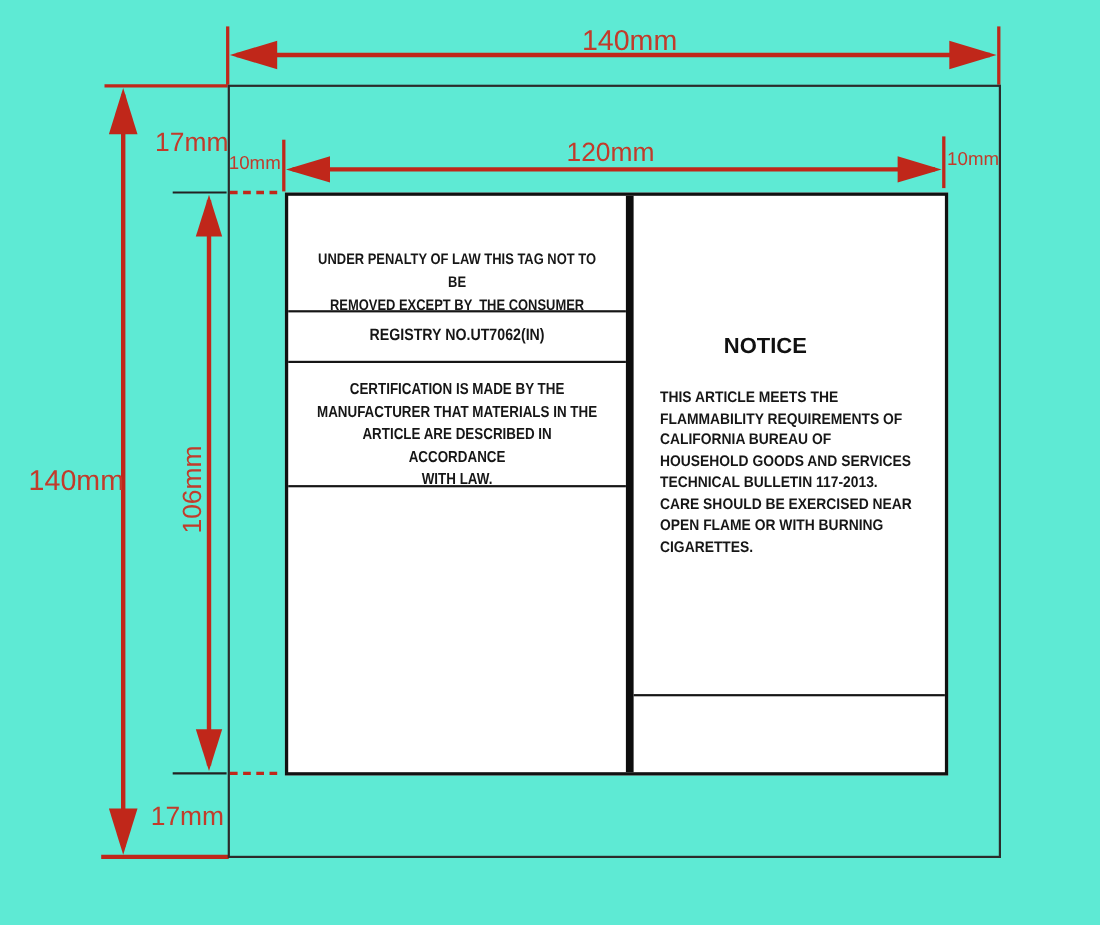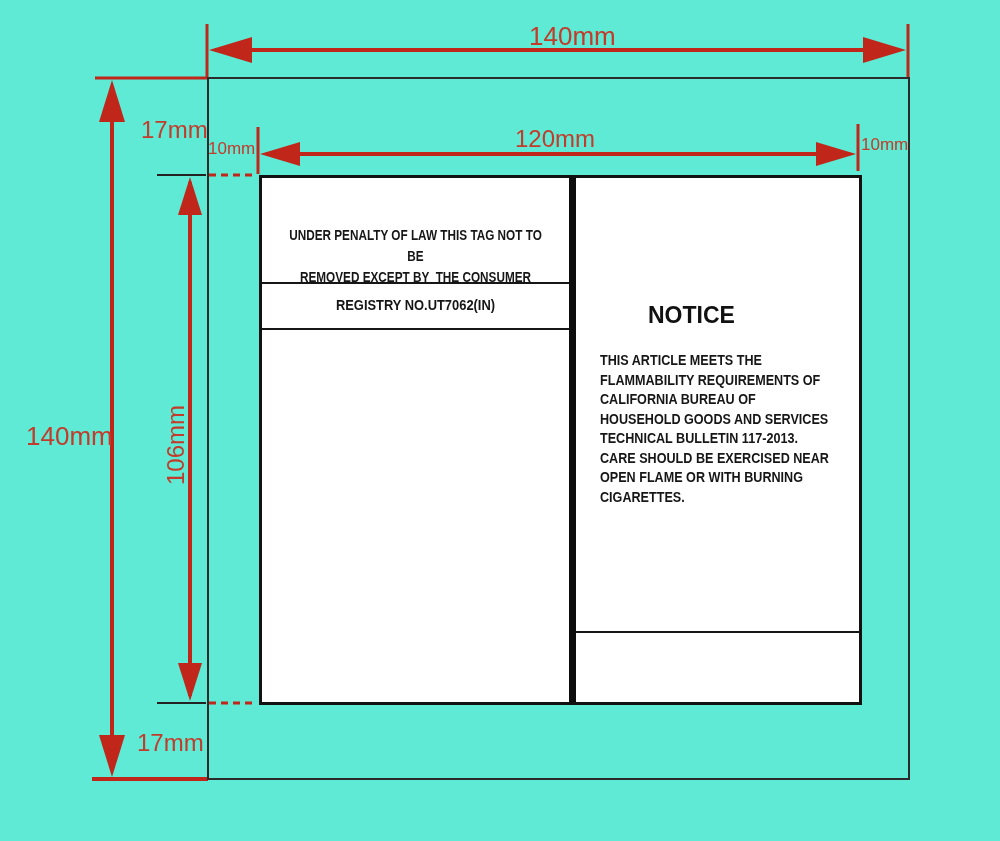--- a/index.html
+++ b/index.html
@@ -64,21 +64,21 @@
   .s3 .ln{font-size:15px;}
   .s4 .ln{font-size:14.5px;line-height:20.5px;}
   .made-title{font-size:17px;line-height:18px;}
   .made-co{font-size:15px;margin-top:9px;}
   .made-addr{font-size:13.5px;font-weight:normal;margin-top:5px;}
   .date-line{font-size:15px;text-align:left;padding-left:16px;}
   .origin-line{font-size:15px;margin-top:9px;}
 
   .notice-title{
     display:block;text-align:left;padding-left:72px;margin-top:122px;
-    font-size:23px;font-weight:bold;line-height:30px;color:#111;
+    font-size:20px;font-weight:bold;line-height:30px;color:#111;margin-left:10px;
   }
   .notice-para{margin-top:21px;padding-left:24px;}
   .notice-para .ln{
     text-align:left;font-size:14px;font-weight:bold;line-height:19.5px;color:#161616;
   }
 </style>
 </head>
 <body>
 
 <div class="canvas">
@@ -131,20 +131,26 @@
         <div class="sec s1 bb">
           <span class="ln b cx2">UNDER PENALTY OF LAW THIS TAG NOT TO BE</span>
           <span class="ln b cx2 pre">REMOVED EXCEPT BY  THE CONSUMER</span>
         </div>
 
 
         <div class="sec s3 bb">
           <span class="ln b cx">REGISTRY NO.UT7062(IN)</span>
         </div>
 
+        <div class="sec s4 bb">
+          <span class="ln b cx2">CERTIFICATION IS MADE BY THE</span>
+          <span class="ln b cx2">MANUFACTURER THAT MATERIALS IN THE</span>
+          <span class="ln b cx2">ARTICLE ARE DESCRIBED IN ACCORDANCE</span>
+          <span class="ln b cx2">WITH LAW.</span>
+        </div>
 
 
 
       </div>
 
       <div class="divider"></div>
 
       <div class="col-right">
 
         <div class="sec nsec bb">

